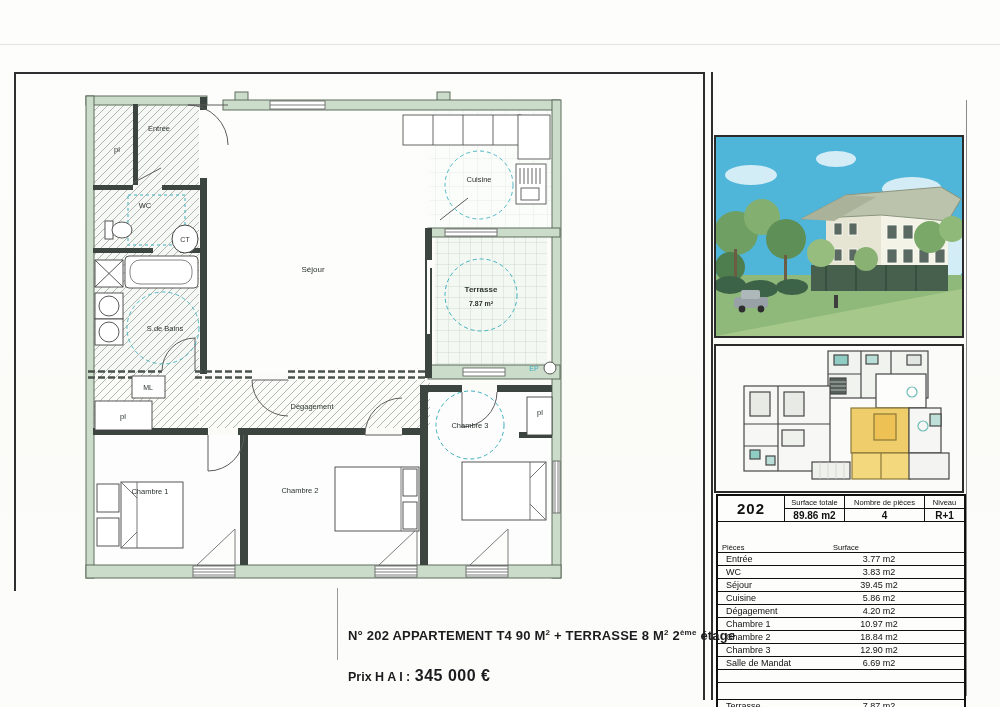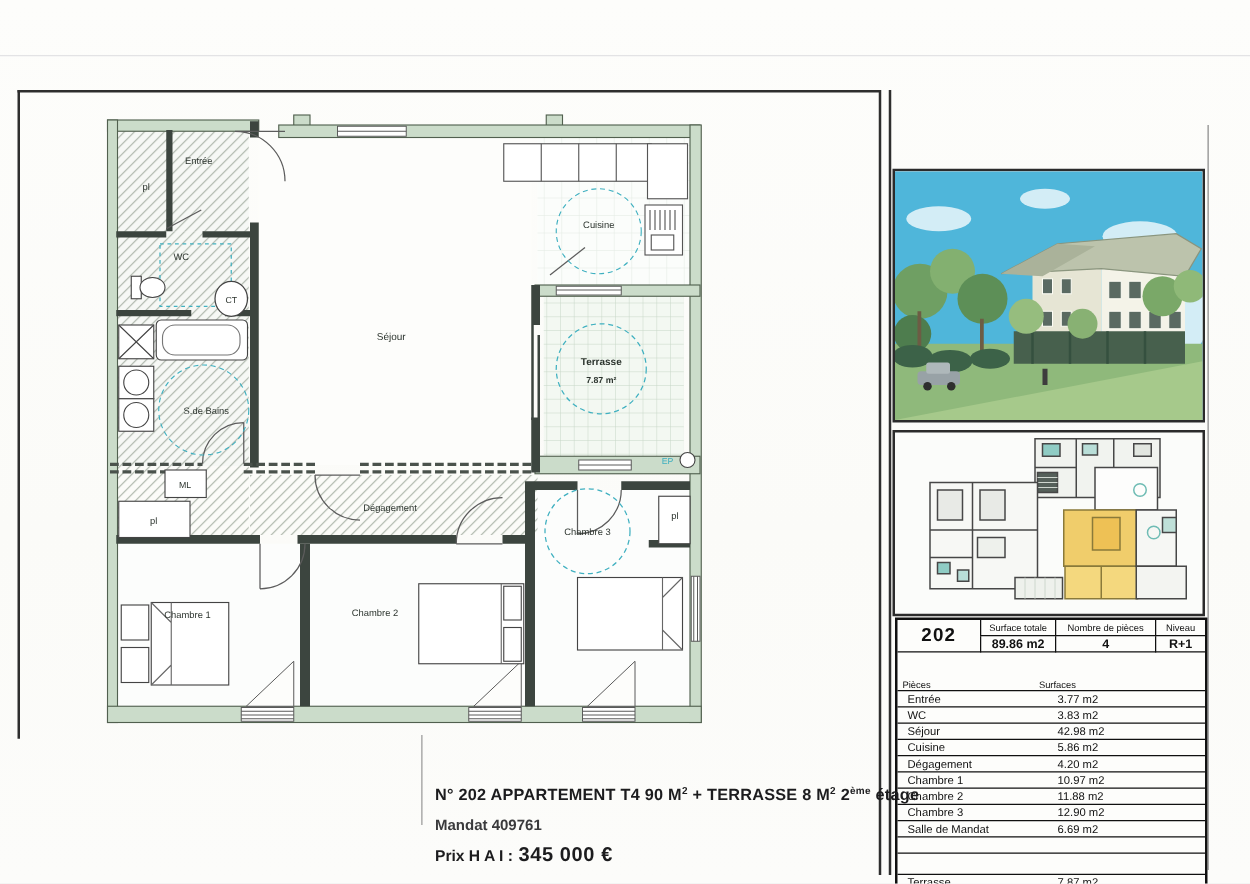--- a/index.html
+++ b/index.html
@@ -20,28 +20,28 @@
   #sumtab .hdr .num{grid-row:1/3;border-left:none;font-size:15px;font-weight:bold;letter-spacing:1px;}
   #sumtab .hdr .small{font-size:7.5px;}
   #sumtab .hdr .big{font-size:10px;font-weight:bold;}
   #sumtab .sub{position:relative;height:10px;border-bottom:1.5px solid #101010;font-size:7.5px;margin-top:20px;}
   #sumtab .sub .p{position:absolute;left:4px;top:1px;}
   #sumtab .sub .s{position:absolute;left:52%;top:1px;transform:translateX(-50%);}
   #sumtab .trow{display:flex;height:12px;line-height:12px;border-bottom:1.5px solid #101010;}
   #sumtab .trow.tall{height:16px;line-height:16px;}
   #sumtab .trow.last{border-bottom:none;height:10px;}
   #sumtab .trow .lbl{padding-left:8px;flex:1;white-space:nowrap;}
-  #sumtab .trow .val{width:66px;text-align:left;white-space:nowrap;}
+  #sumtab .trow .val{width:66px;text-align:center;white-space:nowrap;}
   #sumtab .trow .sp{width:52px;}
   
   #listing{position:absolute;left:348px;top:586px;width:362px;color:#1c1c1e;}
   #listing .t1{font-size:13px;font-weight:600;letter-spacing:.2px;white-space:nowrap;margin-top:42px;}
   #listing sup{font-size:8px;}
   #listing .t2{margin-top:10px;font-size:12px;font-weight:600;color:#3a3a3c;}
-  #listing .t3{margin-top:9px;}
+  #listing .t3{margin-top:24px;}
   #listing .t3 .pl{font-size:12.5px;font-weight:bold;}
   #listing .t3 .pv{font-size:16px;font-weight:bold;letter-spacing:.5px;}
   svg text{font-family:"Liberation Sans",sans-serif;}
 </style>
 </head>
 <body>
 
 <div id="page">
 
   <div class="faint" style="left:0;top:44px;width:1000px;height:1px"></div>
@@ -340,55 +340,55 @@
       <div class="num">202</div>
       <div class="small">Surface totale</div>
       <div class="small">Nombre de pièces</div>
       <div class="small">Niveau</div>
       <div class="big">89.86 m2</div>
       <div class="big">4</div>
       <div class="big">R+1</div>
     </div>
     <div class="sub">
       <span class="p">Pièces</span>
-      <span class="s">Surfaces</span>
+      <span class="s">Surface</span>
     </div>
     <div class="trow">
         <span class="lbl">Entrée</span>
         <span class="val">3.77 m2</span>
         <span class="sp"></span>
       </div>
     <div class="trow">
         <span class="lbl">WC</span>
         <span class="val">3.83 m2</span>
         <span class="sp"></span>
       </div>
     <div class="trow">
         <span class="lbl">Séjour</span>
-        <span class="val">42.98 m2</span>
+        <span class="val">39.45 m2</span>
         <span class="sp"></span>
       </div>
     <div class="trow">
         <span class="lbl">Cuisine</span>
         <span class="val">5.86 m2</span>
         <span class="sp"></span>
       </div>
     <div class="trow">
         <span class="lbl">Dégagement</span>
         <span class="val">4.20 m2</span>
         <span class="sp"></span>
       </div>
     <div class="trow">
         <span class="lbl">Chambre 1</span>
         <span class="val">10.97 m2</span>
         <span class="sp"></span>
       </div>
     <div class="trow">
         <span class="lbl">Chambre 2</span>
-        <span class="val">11.88 m2</span>
+        <span class="val">18.84 m2</span>
         <span class="sp"></span>
       </div>
     <div class="trow">
         <span class="lbl">Chambre 3</span>
         <span class="val">12.90 m2</span>
         <span class="sp"></span>
       </div>
     <div class="trow">
         <span class="lbl">Salle de Mandat</span>
         <span class="val">6.69 m2</span>
@@ -414,20 +414,19 @@
         <span class="val"></span>
         <span class="sp"></span>
       </div>
   </div>
 
   <div class="line" style="left:337px;top:588px;width:1px;height:72px;background:#9a9a9a"></div>
   <div id="listing">
     <div class="t1">
       <span>N° 202  APPARTEMENT  T4  90 M</span><sup>2</sup><span> + TERRASSE  8 M</span><sup>2</sup><span>  2</span><sup>ème</sup><span> étage</span>
     </div>
-    <div class="t2">Mandat 409761</div>
     <div class="t3">
       <span class="pl">Prix H A I :</span>
       <span class="pv">345 000 €</span>
     </div>
   </div>
 
 </div>
 
 </body></html>

